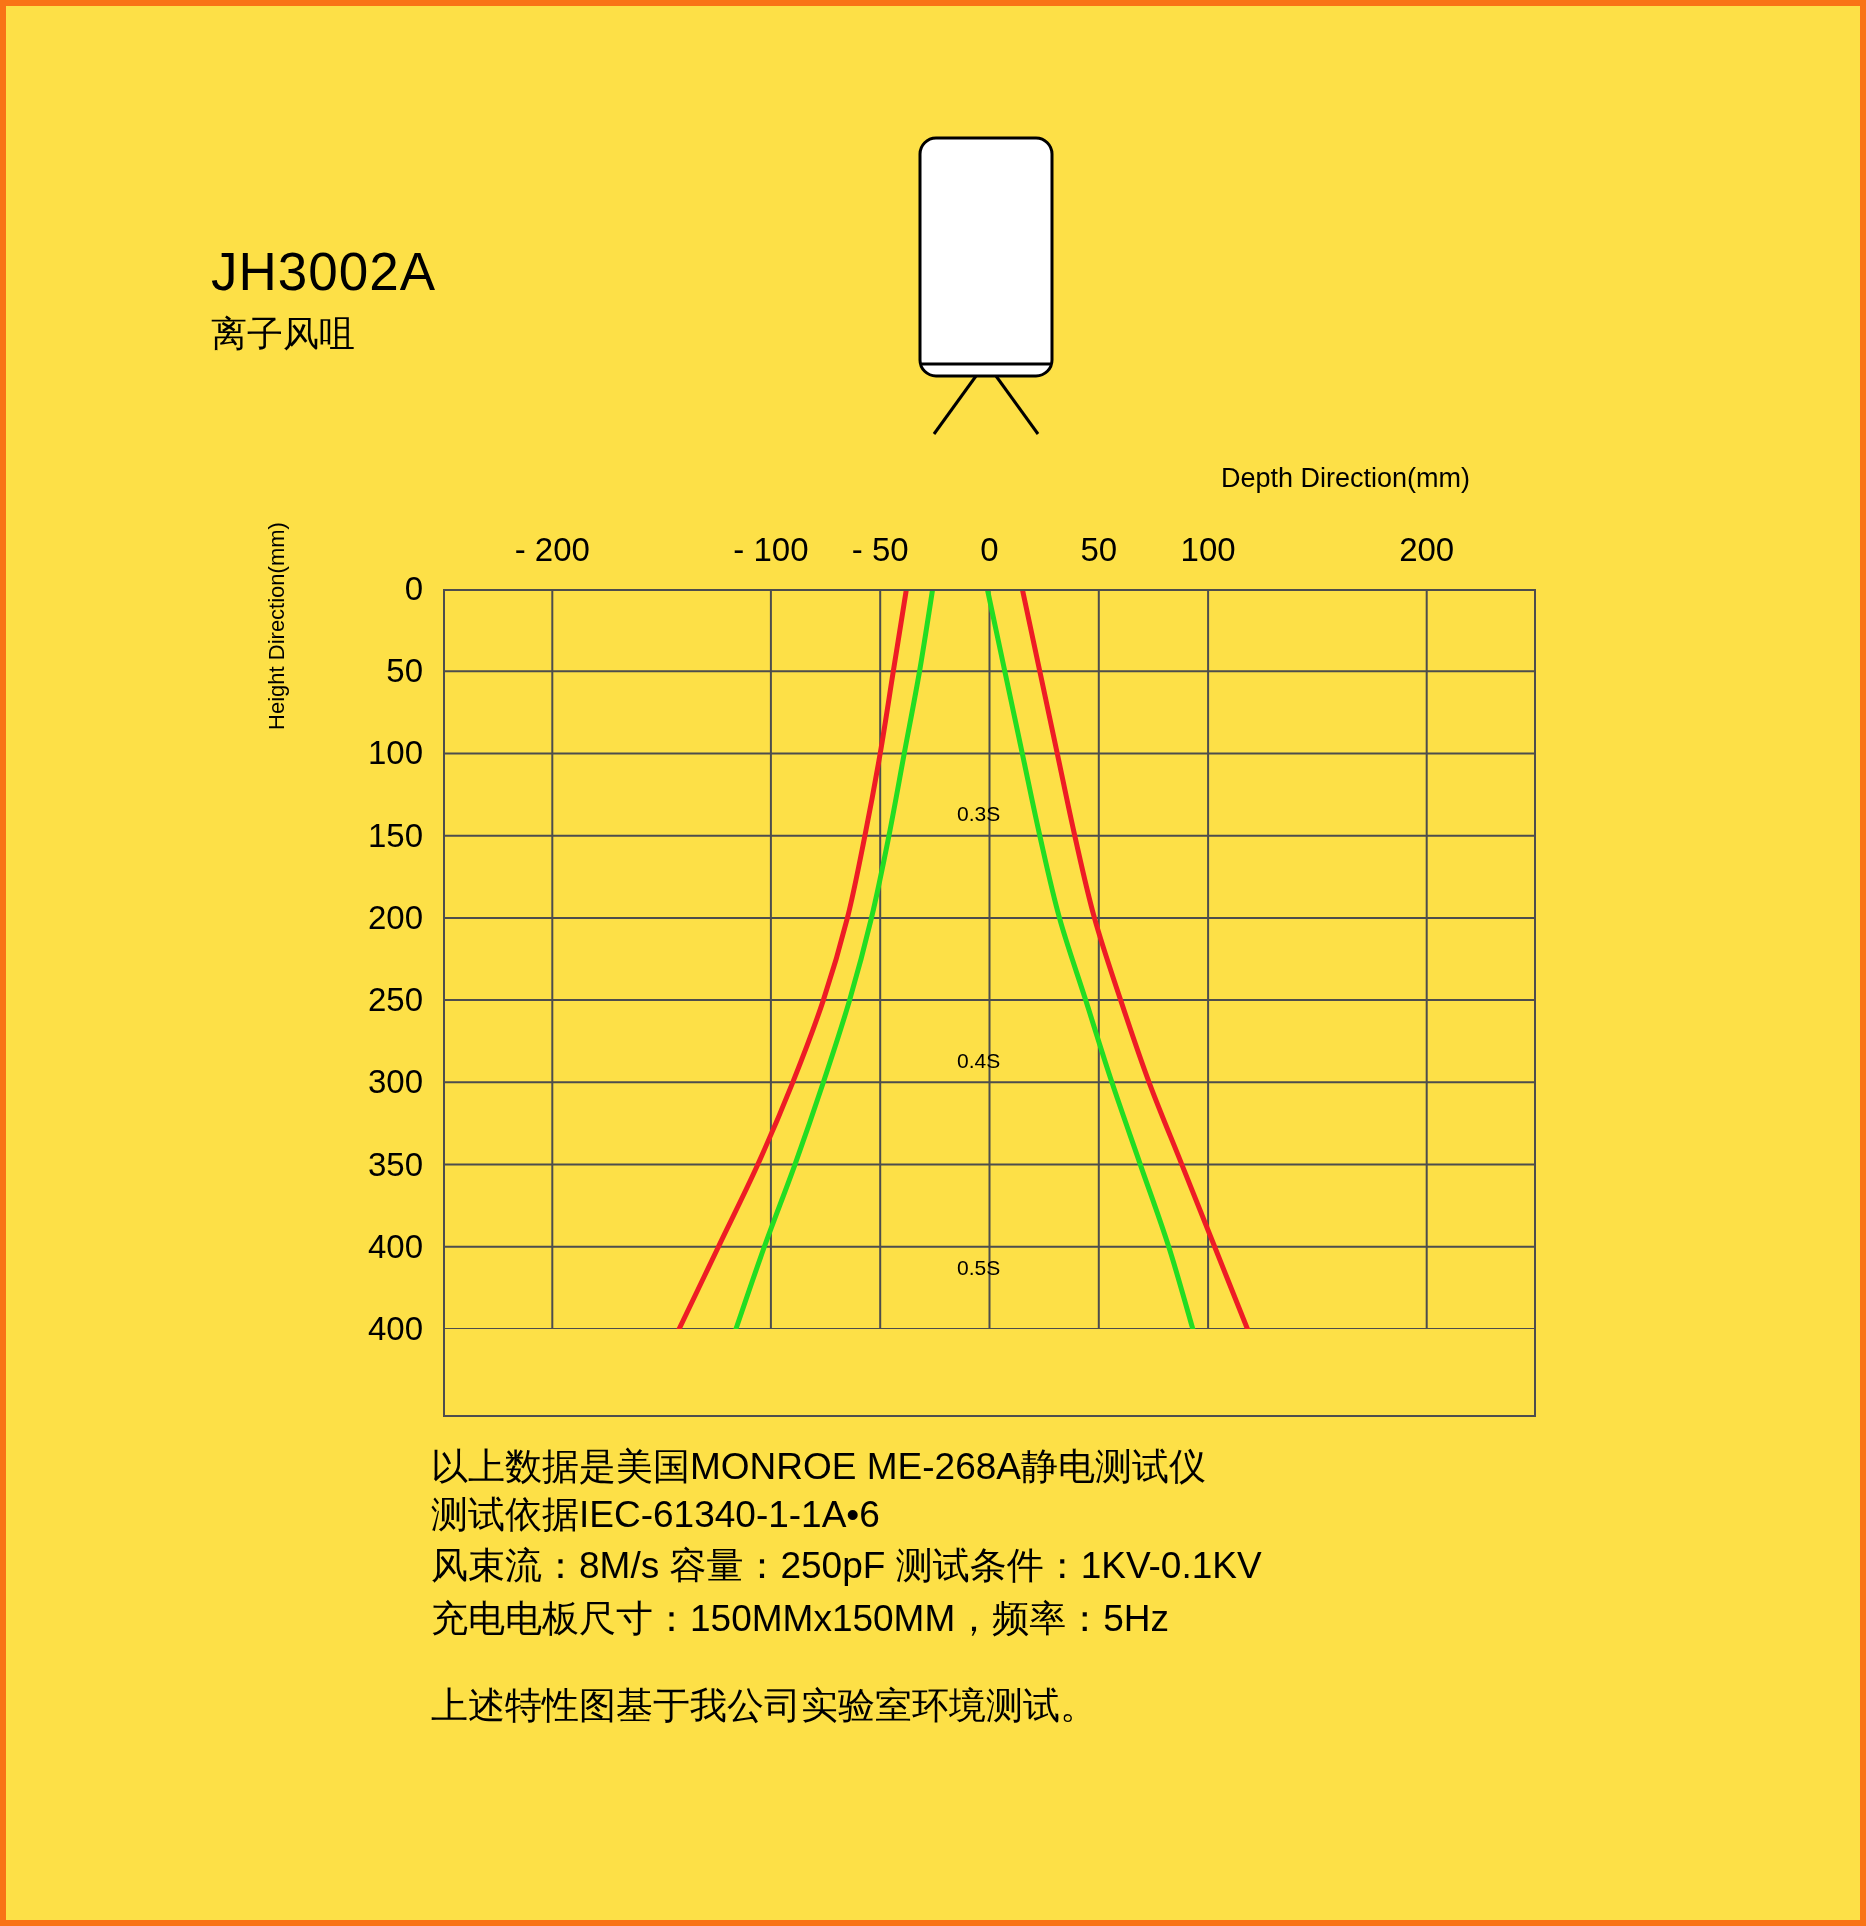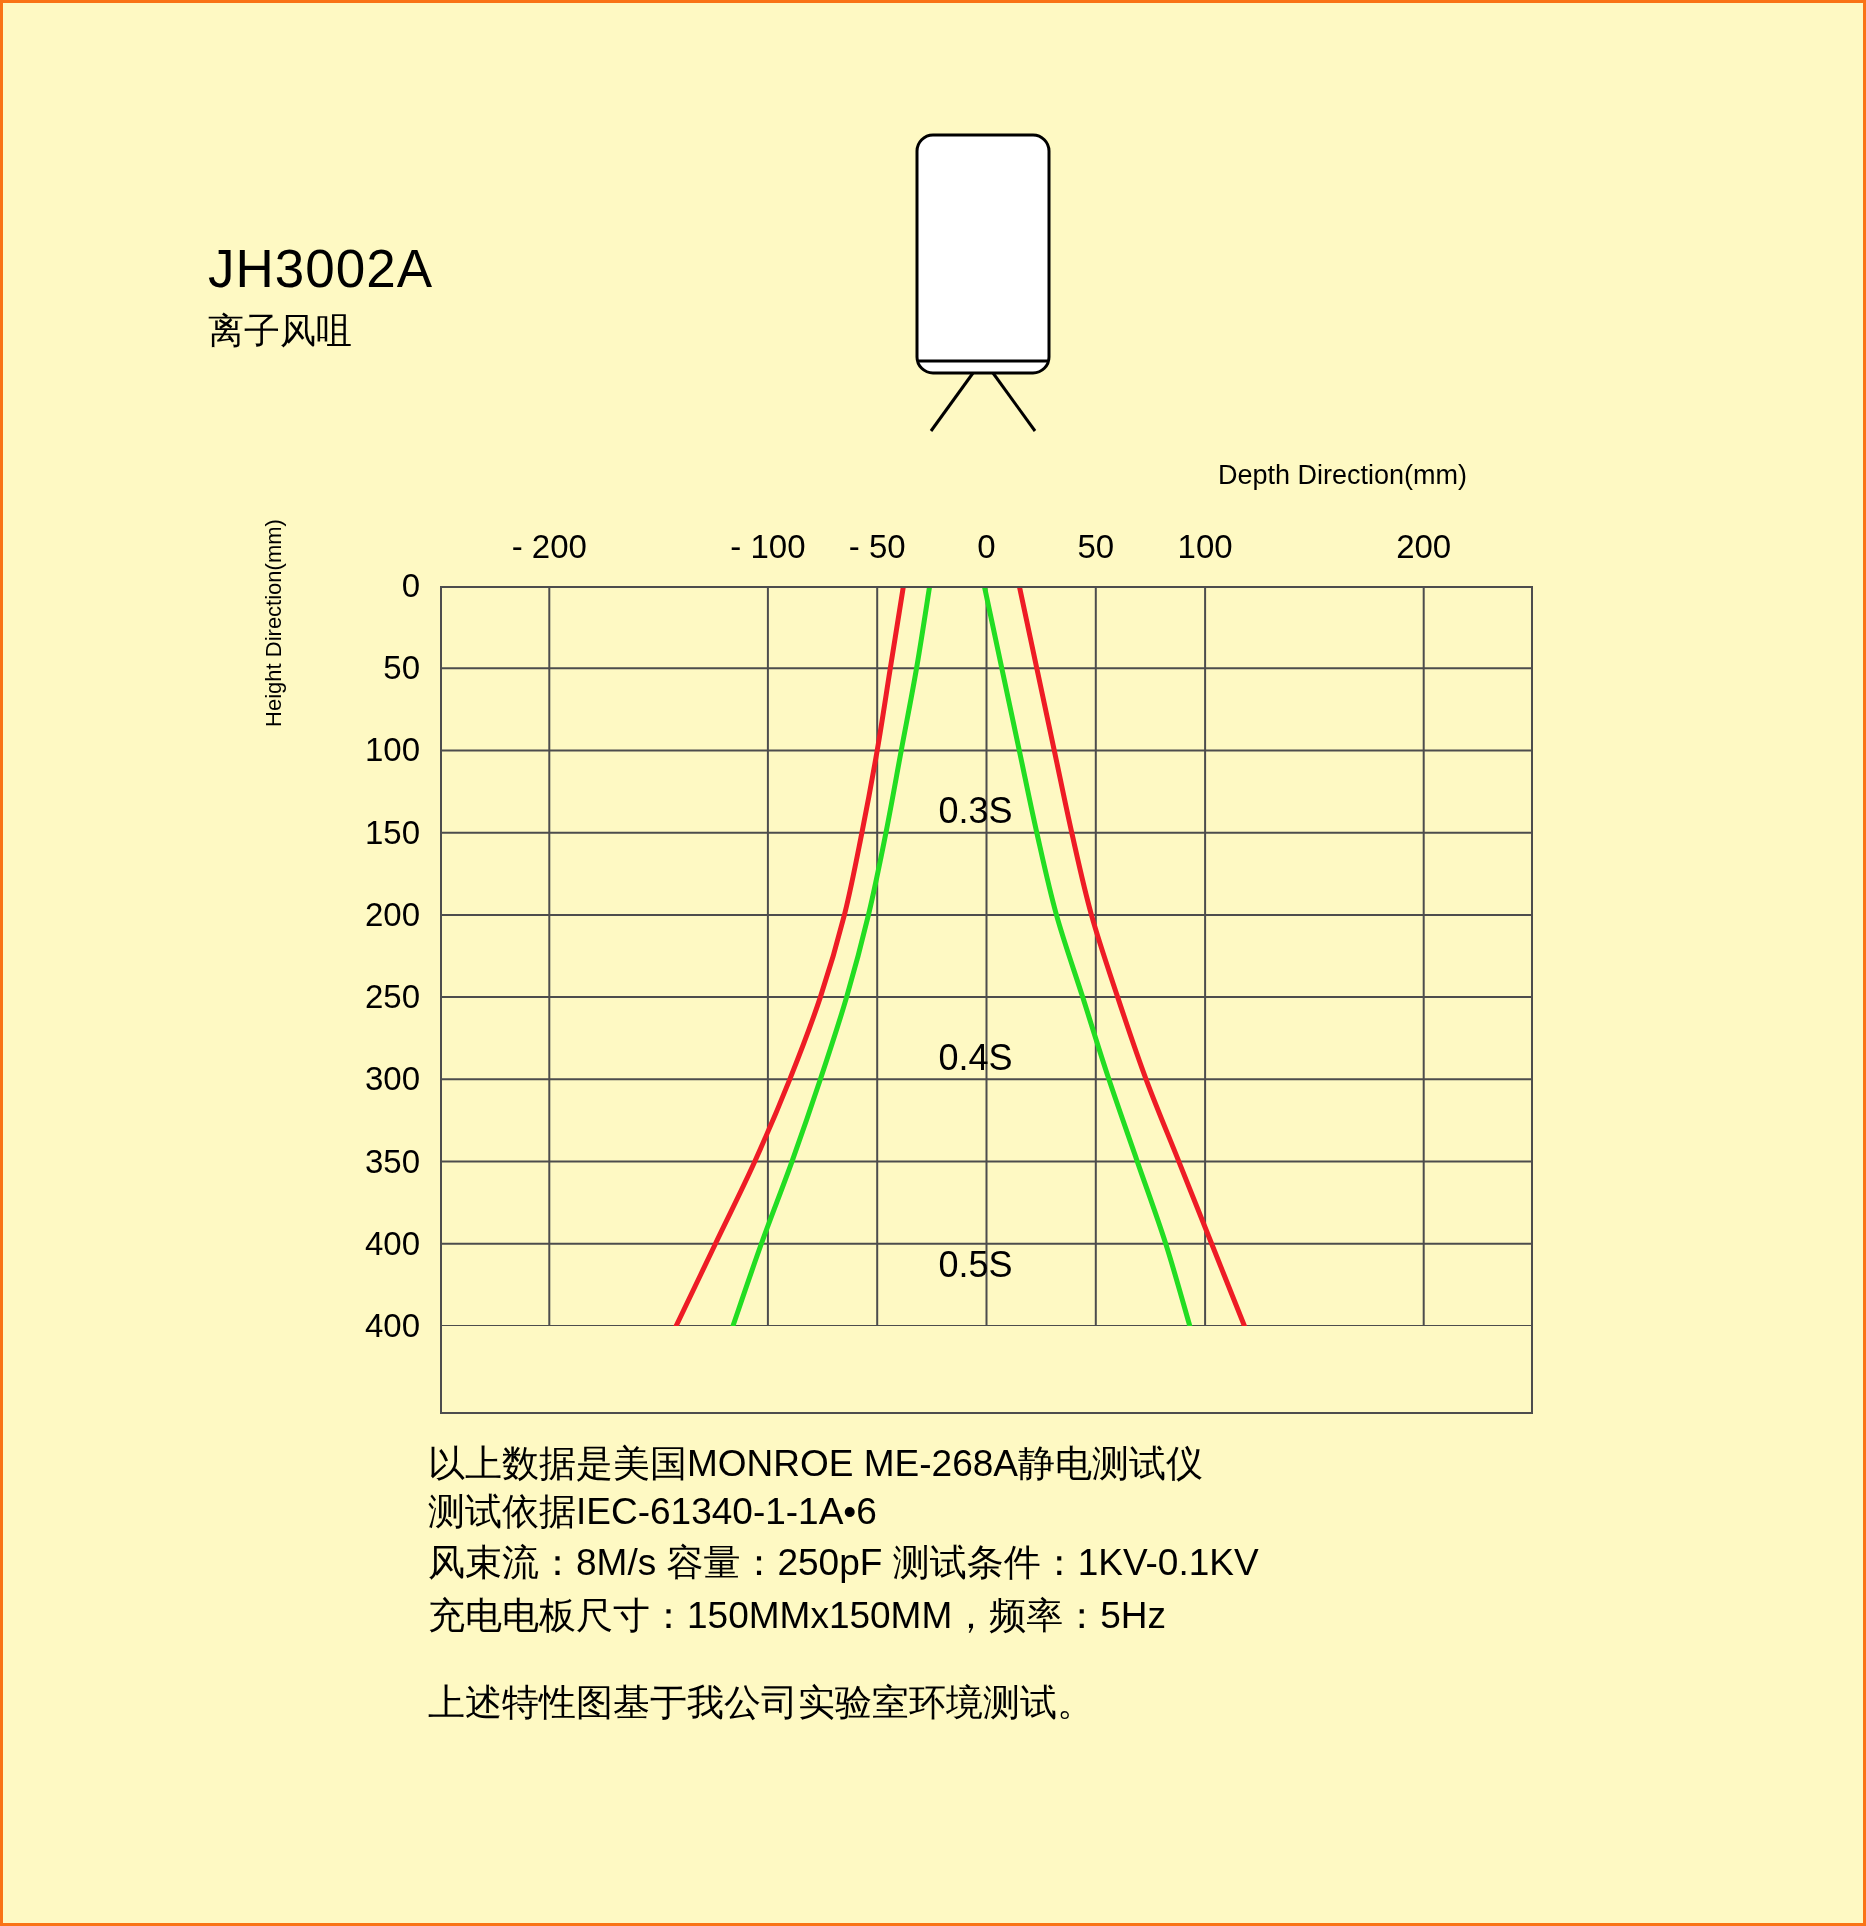--- a/index.html
+++ b/index.html
@@ -8,23 +8,23 @@
     background: #ffffff;
   }
   body {
     font-family: "Liberation Sans", sans-serif;
     color: #000000;
   }
   #page {
     position: relative;
     width: 1866px;
     height: 1926px;
-    background: #fef9c3;
+    background: #fde047;
     box-sizing: border-box;
-    border: 3px solid #f97316;
+    border: 6px solid #f97316;
     overflow: hidden;
   }
 
   
   #title-block {
     position: absolute;
     left: 205px;
     top: 235px;
     width: 520px;
   }
@@ -94,21 +94,21 @@
   }
   .ytick-label {
     position: absolute;
     font-size: 33px;
     transform: translateY(-50%);
     text-align: right;
     white-space: nowrap;
   }
   .curve-label {
     position: absolute;
-    font-size: 36px;
+    font-size: 21px;
     transform: translate(-50%, -50%);
     white-space: nowrap;
     background: transparent;
   }
 
   
   #notes {
     position: absolute;
     left: 425px;
     top: 1437px;

